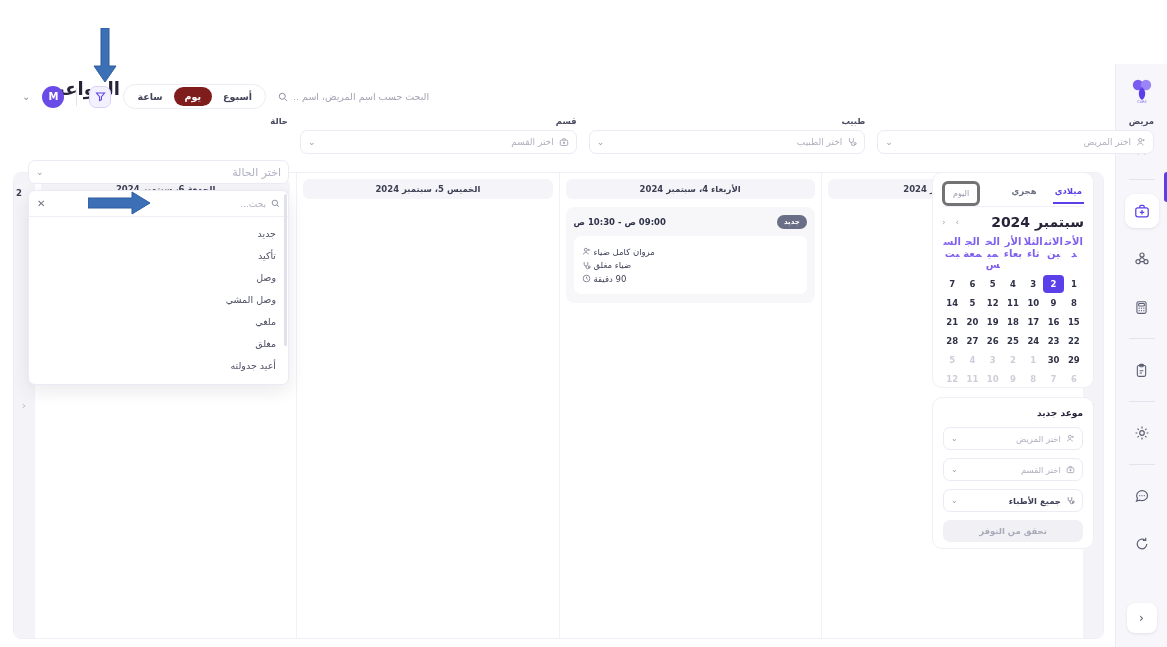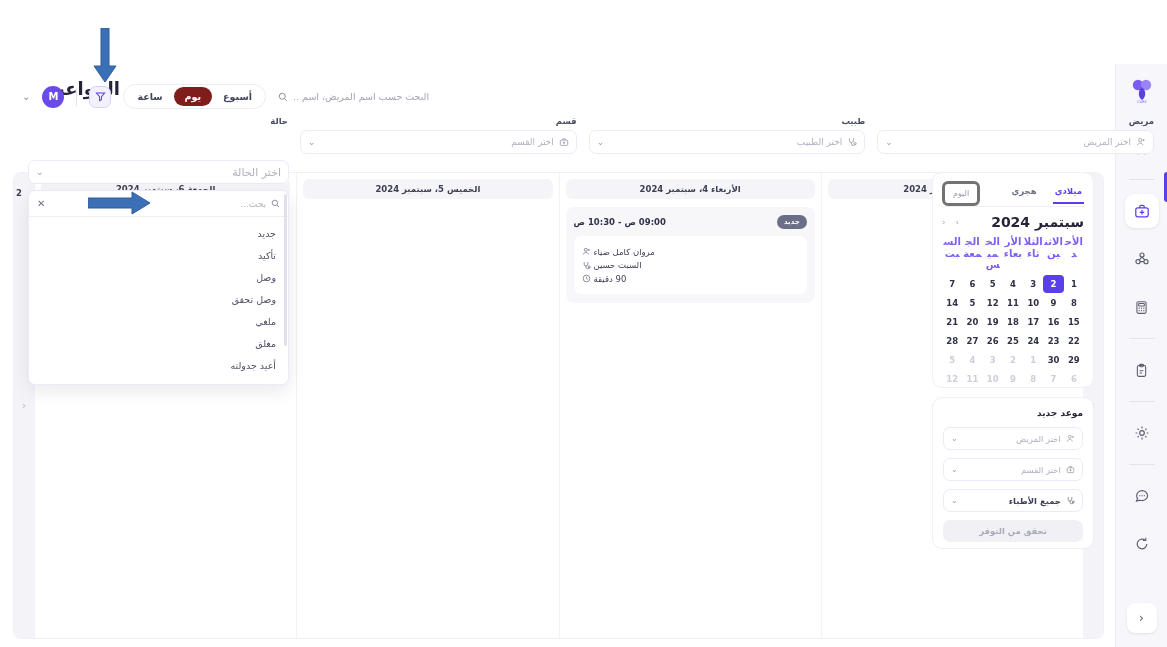--- a/index.html
+++ b/index.html
@@ -438,21 +438,21 @@
           </span>
           <span class="ph">بحث...</span>
         </div>
         <span class="dd-x">✕</span>
       </div>
 
       <div class="dd-list">
         <div class="dd-item">جديد</div>
         <div class="dd-item">تأكيد</div>
         <div class="dd-item">وصل</div>
-        <div class="dd-item">وصل تحقق</div>
+        <div class="dd-item">وصل المشي</div>
         <div class="dd-item">ملغي</div>
         <div class="dd-item">مغلق</div>
         <div class="dd-item">أعيد جدولته</div>
       </div>
       <div class="dd-scroll"></div>
     </div>
   </div>
 
   <div class="partial-day">2</div>
 
@@ -477,21 +477,21 @@
             <span class="txt">مروان كامل ضياء</span>
             <span class="ic">
               <svg width="9" height="9" viewBox="0 0 14 14" fill="none" stroke="currentColor" stroke-width="1.2">
                 <circle cx="6" cy="4.3" r="2.3"></circle>
                   <path d="M2.2 11.6c.5-2.1 2-3.2 3.8-3.2s3.3 1.1 3.8 3.2"></path>
                   <path d="M10.6 3.2v2.6M9.3 4.5h2.6"></path>
               </svg>
             </span>
           </div>
           <div class="appt-row">
-            <span class="txt">السبت حسين</span>
+            <span class="txt">ضياء مغلق</span>
             <span class="ic">
               <svg width="9" height="9" viewBox="0 0 14 14" fill="none" stroke="currentColor" stroke-width="1.2">
                 <path d="M3.4 1.8v3.2a2.8 2.8 0 0 0 5.6 0V1.8"></path>
                   <path d="M6.2 7.8v1.6a2.6 2.6 0 0 0 5.2 0"></path>
                   <circle cx="11.4" cy="9.2" r="1.5"></circle>
               </svg>
             </span>
           </div>
           <div class="appt-row">
             <span class="txt">90 دقيقة</span>

